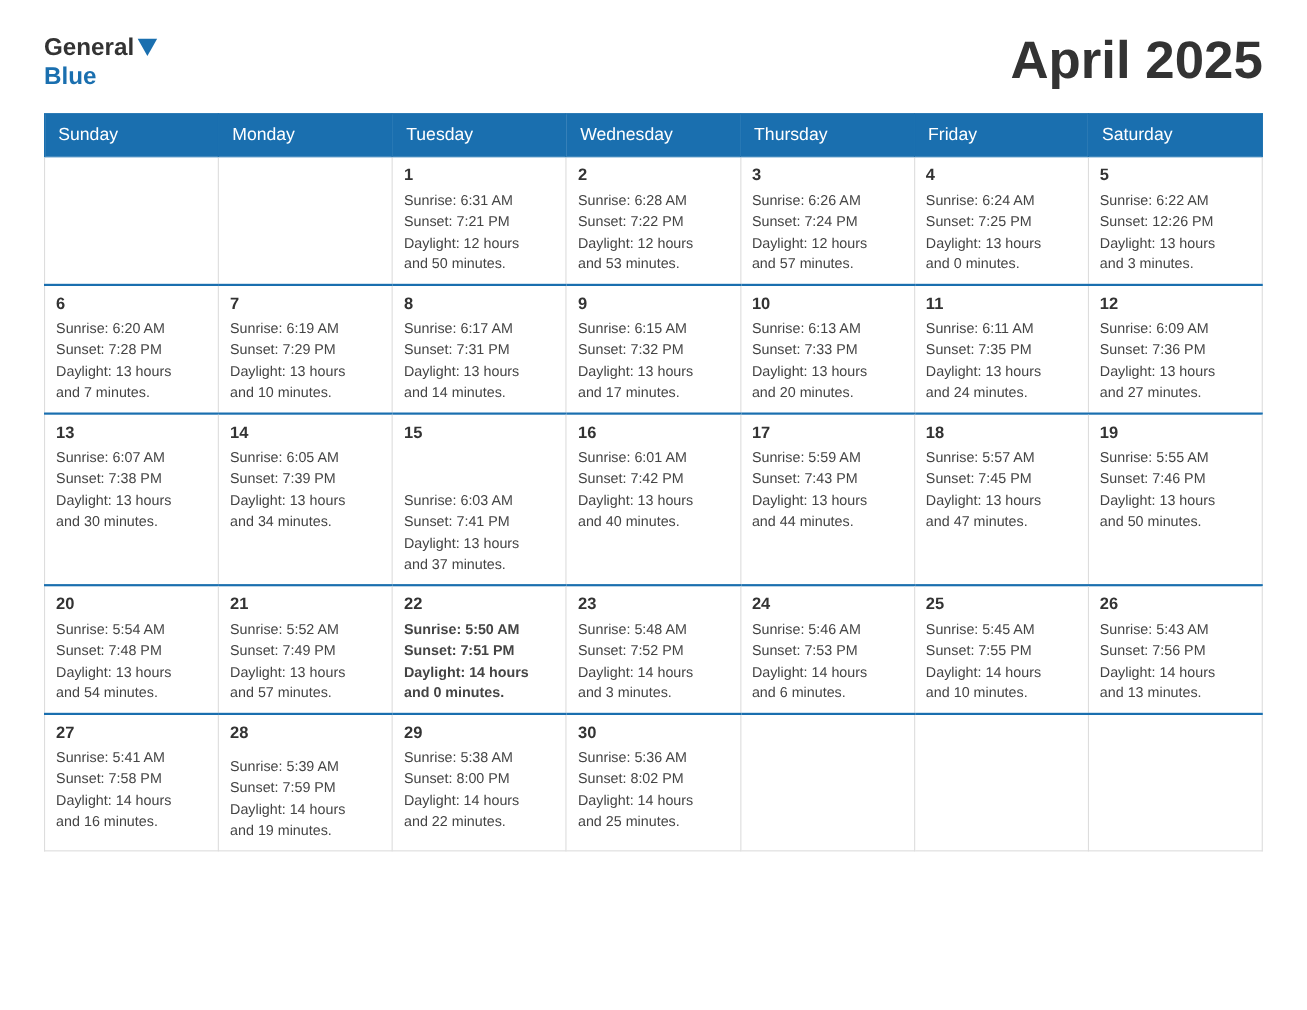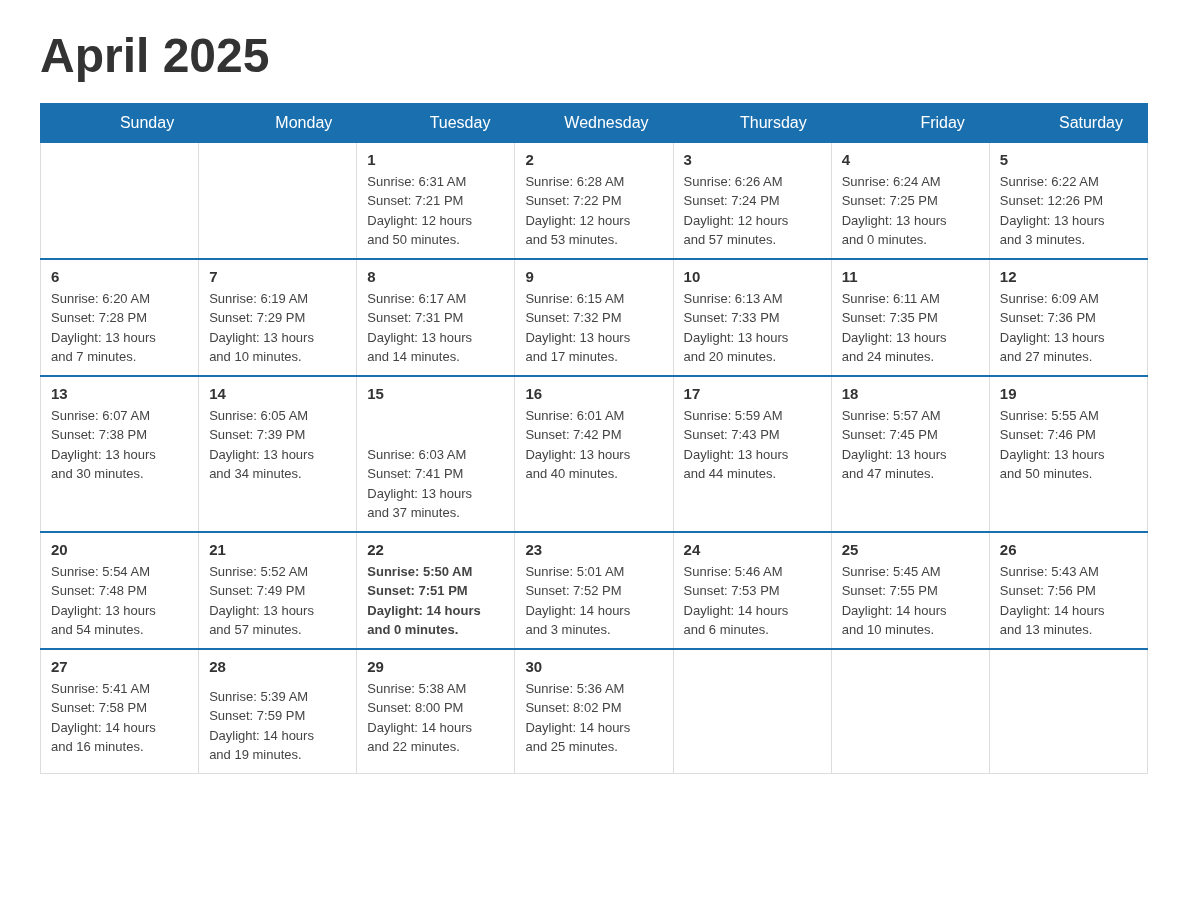--- a/index.html
+++ b/index.html
@@ -44,22 +44,22 @@
     .calendar {
       width: 100%;
       border-collapse: collapse;
       border: 1px solid #ccc;
     }
     .calendar th {
       background-color: #1a6faf;
       color: #fff;
       font-size: 16px;
       font-weight: normal;
-      padding: 10px 24px;
-      text-align: right;
+      padding: 10px 12px;
+      text-align: left;
       border: 1px solid #1a6faf;
     }
     .calendar td {
       vertical-align: top;
       padding: 8px 10px;
       border: 1px solid #ddd;
       font-size: 13px;
       width: 14.28%;
       min-height: 100px;
     }
@@ -88,20 +88,31 @@
     }
     .logo-row {
       display: flex;
       align-items: center;
     }
   </style>
 </head>
 <body>
 
 <div class="header">
+  <div class="logo-wrapper">
+    <div class="logo-row">
+      <span class="logo-text-general">General</span>
+      <svg width="18" height="18" viewBox="0 0 18 18" style="margin-left:3px; margin-top:2px;">
+        <polygon points="0,0 18,0 9,16" fill="#1a6faf"></polygon>
+      </svg>
+    </div>
+    <div>
+      <span class="logo-text-blue">Blue</span>
+    </div>
+  </div>
   <div class="title-section">
     <div class="month-title">April 2025</div>
   </div>
 </div>
 
 <table class="calendar">
   <thead>
     <tr>
     <th>Sunday</th>
         <th>Monday</th>
@@ -271,21 +282,21 @@
         </td>
         <td>
           <span class="day-number">22</span>
           <div class="day-info" style="white-space: pre-line; font-weight: bold;">Sunrise: 5:50 AM
 Sunset: 7:51 PM
 Daylight: 14 hours
 and 0 minutes.</div>
         </td>
         <td>
           <span class="day-number">23</span>
-          <div class="day-info" style="white-space: pre-line;">Sunrise: 5:01 AM
+          <div class="day-info" style="white-space: pre-line;">Sunrise: 5:48 AM
 Sunset: 7:52 PM
 Daylight: 14 hours
 and 3 minutes.</div>
         </td>
         <td>
           <span class="day-number">24</span>
           <div class="day-info" style="white-space: pre-line;">Sunrise: 5:46 AM
 Sunset: 7:53 PM
 Daylight: 14 hours
 and 6 minutes.</div>

